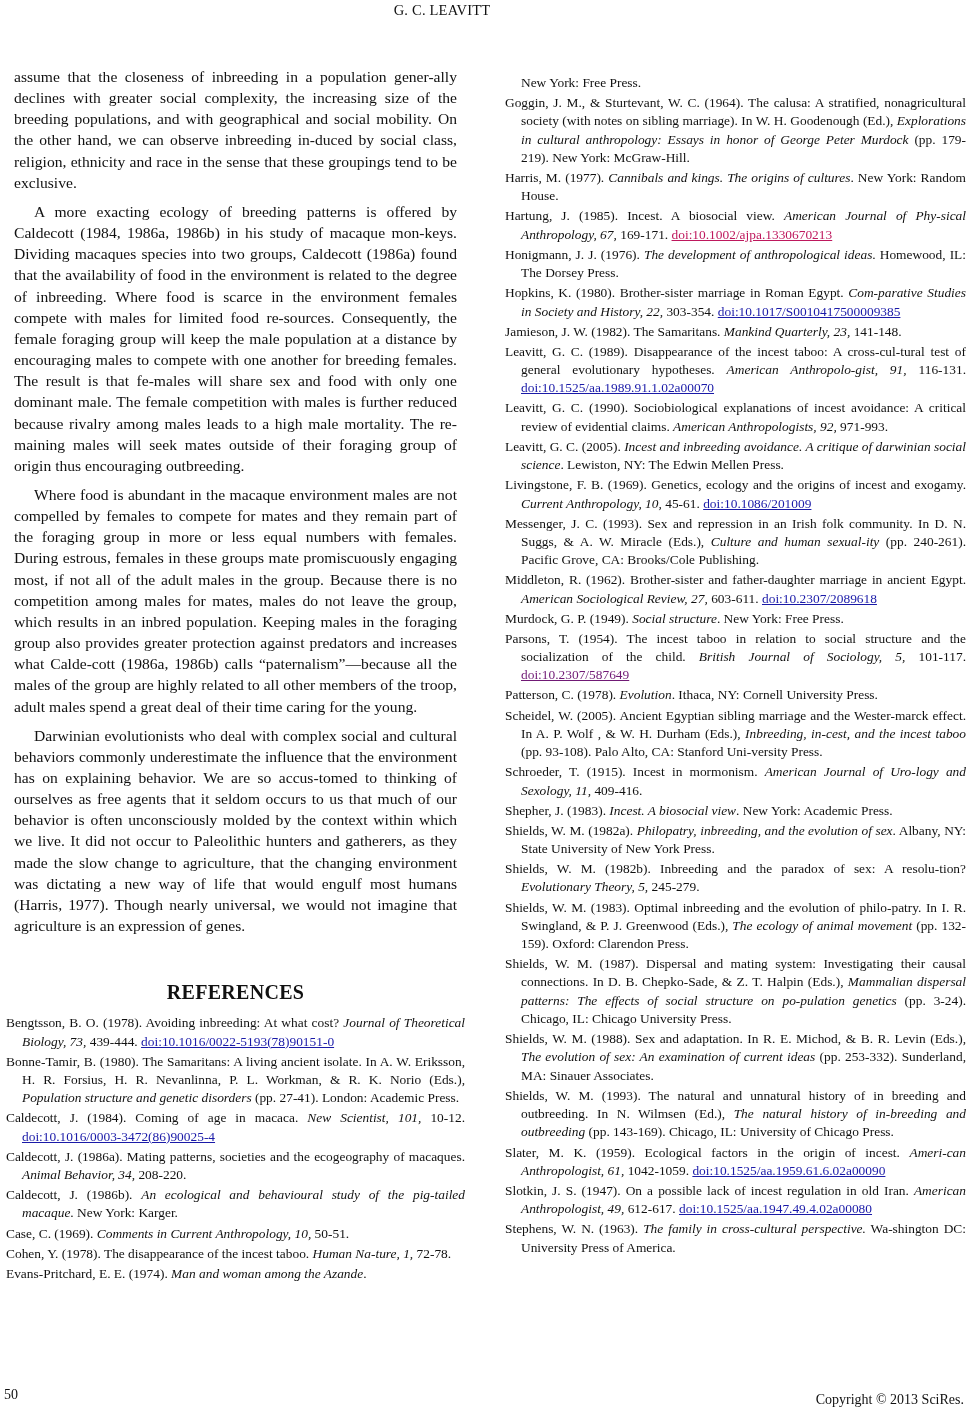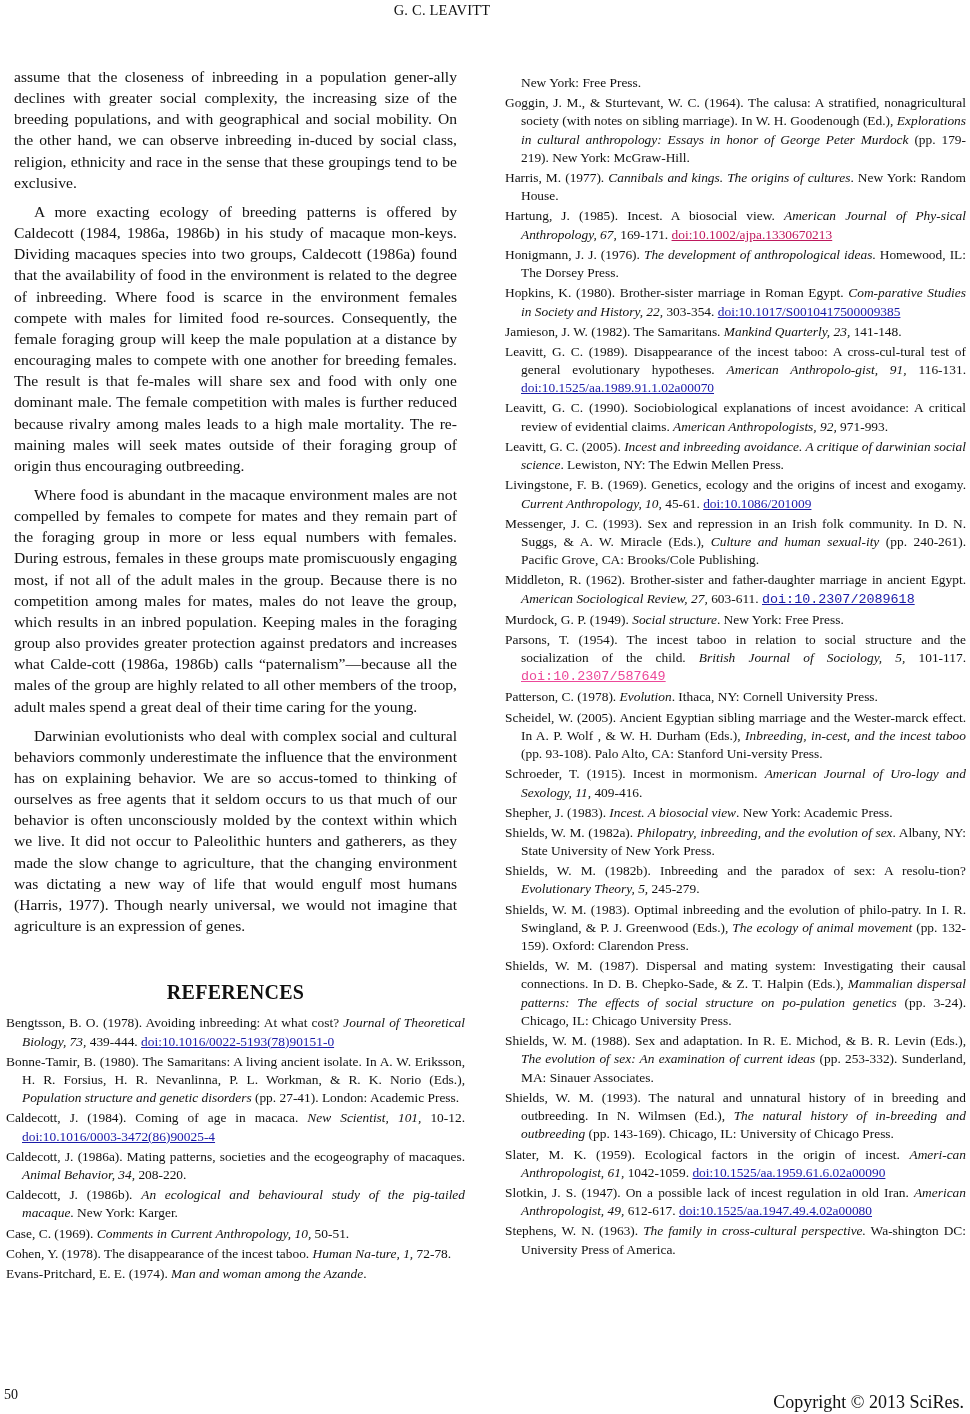--- a/index.html
+++ b/index.html
@@ -24,21 +24,21 @@
     margin: 45px 0 10px 0; letter-spacing: 0.3px;
   }
   .ref {
     font-size: 13.4px; line-height: 18.3px; text-align: justify;
     padding-left: 16px; text-indent: -16px; margin: 0 0 1.8px 0;
   }
   .ref.cont { text-indent: 0; margin-top: 20px; }
   .ref i { font-style: italic; }
   .ref a { color: #1a1aa8; text-decoration: underline; }
   .page-num { position: absolute; left: 4px; top: 1387px; font-size: 14px; }
-  .copyright { position: absolute; right: 6px; top: 1392px; font-size: 18px; text-align: center; }
+  .copyright { position: absolute; right: 6px; top: 1392px; font-size: 14px; text-align: center; }
 </style>
 </head>
 <body>
 
 <div class="running-head">G. C. LEAVITT</div>
 
 <div class="col col-left">
   <div class="body-text">
     <p class="noindent">assume that the closeness of inbreeding in a population gener-ally declines with greater social complexity, the increasing size of the breeding populations, and with geographical and social mobility. On the other hand, we can observe inbreeding in-duced by social class, religion, ethnicity and race in the sense that these groupings tend to be exclusive.</p>
     <p>A more exacting ecology of breeding patterns is offered by Caldecott (1984, 1986a, 1986b) in his study of macaque mon-keys. Dividing macaques species into two groups, Caldecott (1986a) found that the availability of food in the environment is related to the degree of inbreeding. Where food is scarce in the environment females compete with males for limited food re-sources. Consequently, the female foraging group will keep the male population at a distance by encouraging males to compete with one another for breeding females. The result is that fe-males will share sex and food with only one dominant male. The female competition with males is further reduced because rivalry among males leads to a high male mortality. The re-maining males will seek mates outside of their foraging group of origin thus encouraging outbreeding.</p>
@@ -65,23 +65,23 @@
       <p class="ref"><span>Harris, M. (1977). </span><i>Cannibals and kings. The origins of cultures</i><span>. New York: Random House.</span></p>
       <p class="ref"><span>Hartung, J. (1985). Incest. A biosocial view. </span><i>American Journal of Phy-sical Anthropology, 67,</i><span> 169-171. </span><a style="color: #be185d;">doi:10.1002/ajpa.1330670213</a></p>
       <p class="ref"><span>Honigmann, J. J. (1976). </span><i>The development of anthropological ideas</i><span>. Homewood, IL: The Dorsey Press.</span></p>
       <p class="ref"><span>Hopkins, K. (1980). Brother-sister marriage in Roman Egypt. </span><i>Com-parative Studies in Society and History, 22,</i><span> 303-354. </span><a style="color: rgb(26, 26, 168);">doi:10.1017/S0010417500009385</a></p>
       <p class="ref"><span>Jamieson, J. W. (1982). The Samaritans. </span><i>Mankind Quarterly, 23,</i><span> 141-148.</span></p>
       <p class="ref"><span>Leavitt, G. C. (1989). Disappearance of the incest taboo: A cross-cul-tural test of general evolutionary hypotheses. </span><i>American Anthropolo-gist, 91,</i><span> 116-131. </span><a style="color: rgb(26, 26, 168);">doi:10.1525/aa.1989.91.1.02a00070</a></p>
       <p class="ref"><span>Leavitt, G. C. (1990). Sociobiological explanations of incest avoidance: A critical review of evidential claims. </span><i>American Anthropologists, 92,</i><span> 971-993.</span></p>
       <p class="ref"><span>Leavitt, G. C. (2005). </span><i>Incest and inbreeding avoidance. A critique of darwinian social science</i><span>. Lewiston, NY: The Edwin Mellen Press.</span></p>
       <p class="ref"><span>Livingstone, F. B. (1969). Genetics, ecology and the origins of incest and exogamy. </span><i>Current Anthropology, 10,</i><span> 45-61. </span><a style="color: rgb(26, 26, 168);">doi:10.1086/201009</a></p>
       <p class="ref"><span>Messenger, J. C. (1993). Sex and repression in an Irish folk community. In D. N. Suggs, &amp; A. W. Miracle (Eds.), </span><i>Culture and human sexual-ity</i><span> (pp. 240-261). Pacific Grove, CA: Brooks/Cole Publishing.</span></p>
-      <p class="ref"><span>Middleton, R. (1962). Brother-sister and father-daughter marriage in ancient Egypt. </span><i>American Sociological Review, 27,</i><span> 603-611. </span><a style="color: rgb(26, 26, 168); font-family: Liberation Mono, monospace;">doi:10.2307/2089618</a></p>
+      <p class="ref"><span>Middleton, R. (1962). Brother-sister and father-daughter marriage in ancient Egypt. </span><i>American Sociological Review, 27,</i><span> 603-611. </span><a style="color: rgb(26, 26, 168);">doi:10.2307/2089618</a></p>
       <p class="ref"><span>Murdock, G. P. (1949). </span><i>Social structure</i><span>. New York: Free Press.</span></p>
-      <p class="ref"><span>Parsons, T. (1954). The incest taboo in relation to social structure and the socialization of the child. </span><i>British Journal of Sociology, 5,</i><span> 101-117. </span><a style="color: #ec4899; font-family: Liberation Mono, monospace;">doi:10.2307/587649</a></p>
+      <p class="ref"><span>Parsons, T. (1954). The incest taboo in relation to social structure and the socialization of the child. </span><i>British Journal of Sociology, 5,</i><span> 101-117. </span><a style="color: #701a75;">doi:10.2307/587649</a></p>
       <p class="ref"><span>Patterson, C. (1978). </span><i>Evolution</i><span>. Ithaca, NY: Cornell University Press.</span></p>
       <p class="ref"><span>Scheidel, W. (2005). Ancient Egyptian sibling marriage and the Wester-marck effect. In A. P. Wolf , &amp; W. H. Durham (Eds.), </span><i>Inbreeding, in-cest, and the incest taboo</i><span> (pp. 93-108). Palo Alto, CA: Stanford Uni-versity Press.</span></p>
       <p class="ref"><span>Schroeder, T. (1915). Incest in mormonism. </span><i>American Journal of Uro-logy and Sexology, 11,</i><span> 409-416.</span></p>
       <p class="ref"><span>Shepher, J. (1983). </span><i>Incest. A biosocial view</i><span>. New York: Academic Press.</span></p>
       <p class="ref"><span>Shields, W. M. (1982a). </span><i>Philopatry, inbreeding, and the evolution of sex</i><span>. Albany, NY: State University of New York Press.</span></p>
       <p class="ref"><span>Shields, W. M. (1982b). Inbreeding and the paradox of sex: A resolu-tion? </span><i>Evolutionary Theory, 5,</i><span> 245-279.</span></p>
       <p class="ref"><span>Shields, W. M. (1983). Optimal inbreeding and the evolution of philo-patry. In I. R. Swingland, &amp; P. J. Greenwood (Eds.), </span><i>The ecology of animal movement</i><span> (pp. 132-159). Oxford: Clarendon Press.</span></p>
       <p class="ref"><span>Shields, W. M. (1987). Dispersal and mating system: Investigating their causal connections. In D. B. Chepko-Sade, &amp; Z. T. Halpin (Eds.), </span><i>Mammalian dispersal patterns: The effects of social structure on po-pulation genetics</i><span> (pp. 3-24). Chicago, IL: Chicago University Press.</span></p>
       <p class="ref"><span>Shields, W. M. (1988). Sex and adaptation. In R. E. Michod, &amp; B. R. Levin (Eds.), </span><i>The evolution of sex: An examination of current ideas</i><span> (pp. 253-332). Sunderland, MA: Sinauer Associates.</span></p>
       <p class="ref"><span>Shields, W. M. (1993). The natural and unnatural history of in breeding and outbreeding. In N. Wilmsen (Ed.), </span><i>The natural history of in-breeding and outbreeding</i><span> (pp. 143-169). Chicago, IL: University of Chicago Press.</span></p>

